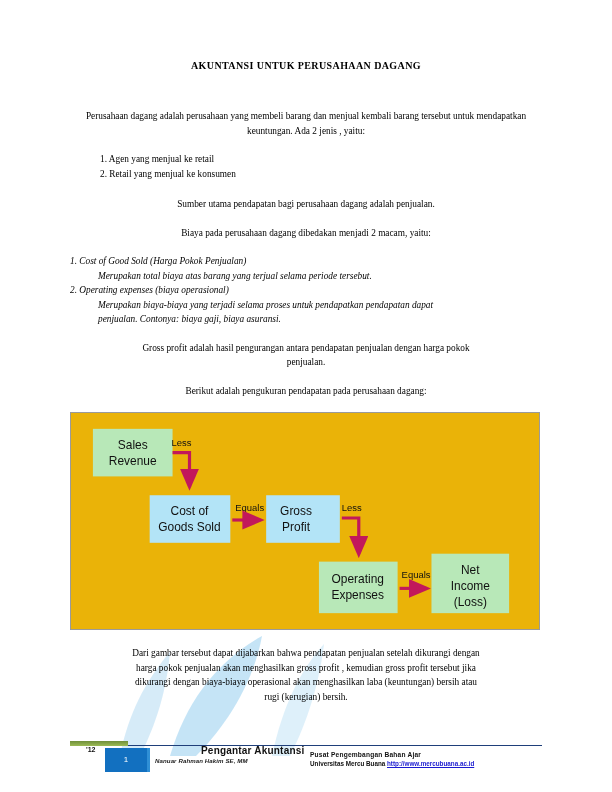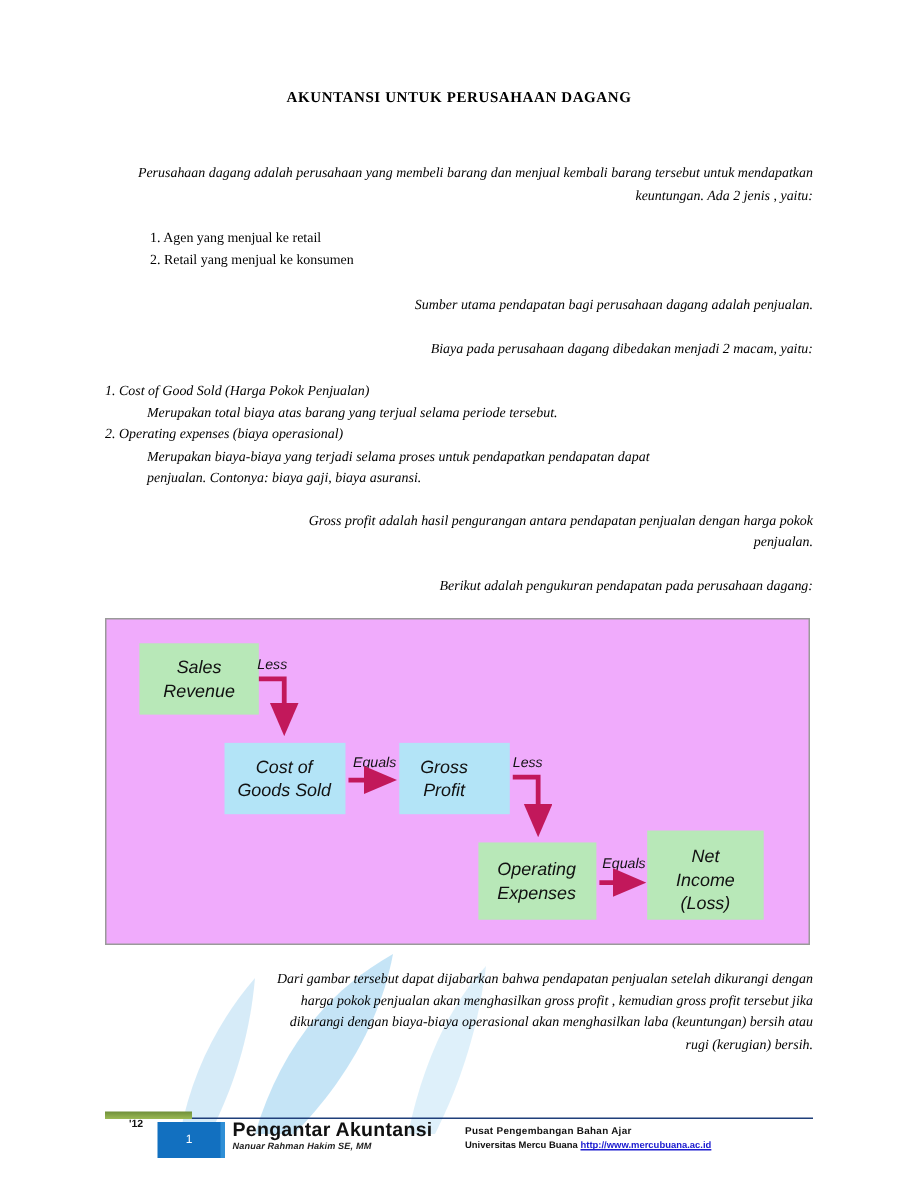--- a/index.html
+++ b/index.html
@@ -24,48 +24,46 @@
     font-weight:bold;
     font-size:10px;
     letter-spacing:.4px;
     margin:0 0 38px 0;
   }
 
   p.para{
     font-size:9.3px;
     line-height:14.5px;
     margin:0 0 14px 0;
-    text-align:right;
-    font-style:italic;
+    text-align:center;
   }
 
   ol.jenis{
     margin:0 0 16px 0;
     padding:0;
     list-style:none;
     font-size:9.3px;
     line-height:14.5px;
     font-family:Liberation Serif, serif;
   }
   ol.jenis li{padding-left:30px;}
 
   .biaya-list{font-size:9.3px;line-height:14.5px;margin:0 0 14px 0;font-style:italic;}
   .biaya-item{margin-bottom:0;}
   .biaya-sub{padding-left:28px;}
 
   
   .figure{
     margin:10px 0 16px 0;
     border:1px solid #9a9a9a;
-    background:#f0abfc;
+    background:#eab308;
     width:470px;
     height:218px;
     position:relative;
     box-sizing:border-box;
-    font-style:italic;
   }
   .fig-svg{display:block;width:100%;height:100%;}
 
   
   .footer{
     position:absolute;left:70px;top:740px;width:472px;height:40px;z-index:3;
   }
   .footer-rule{
     position:absolute;left:0;top:5px;width:472px;height:1px;background:#1f3f7a;
   }
@@ -85,21 +83,21 @@
   }
   .page-badge span{
     display:block;text-align:center;line-height:24px;
     color:#fff;font-size:8px;
     font-family:"Liberation Sans","DejaVu Sans",sans-serif;
   }
   .footer-left-text{
     position:absolute;left:85px;top:5px;width:180px;
     font-family:"Liberation Sans","DejaVu Sans",sans-serif;
   }
-  .f-course{font-size:13px;font-weight:bold;color:#111;letter-spacing:.2px;}
+  .f-course{font-size:10px;font-weight:bold;color:#111;letter-spacing:.2px;margin-left:46px;}
   .f-author{font-size:6.1px;font-style:italic;font-weight:bold;color:#222;letter-spacing:.1px;margin-top:1px;}
 
   .footer-right-text{
     position:absolute;left:240px;top:11px;width:240px;
     font-family:"Liberation Sans","DejaVu Sans",sans-serif;
   }
   .f-center{font-size:6.6px;font-weight:bold;color:#111;letter-spacing:.2px;}
   .f-univ{font-size:6.3px;font-weight:bold;color:#111;margin-top:2px;}
   .f-link{color:#1a1ad0;text-decoration:underline;font-weight:bold;font-size:6.3px;}
 </style>

